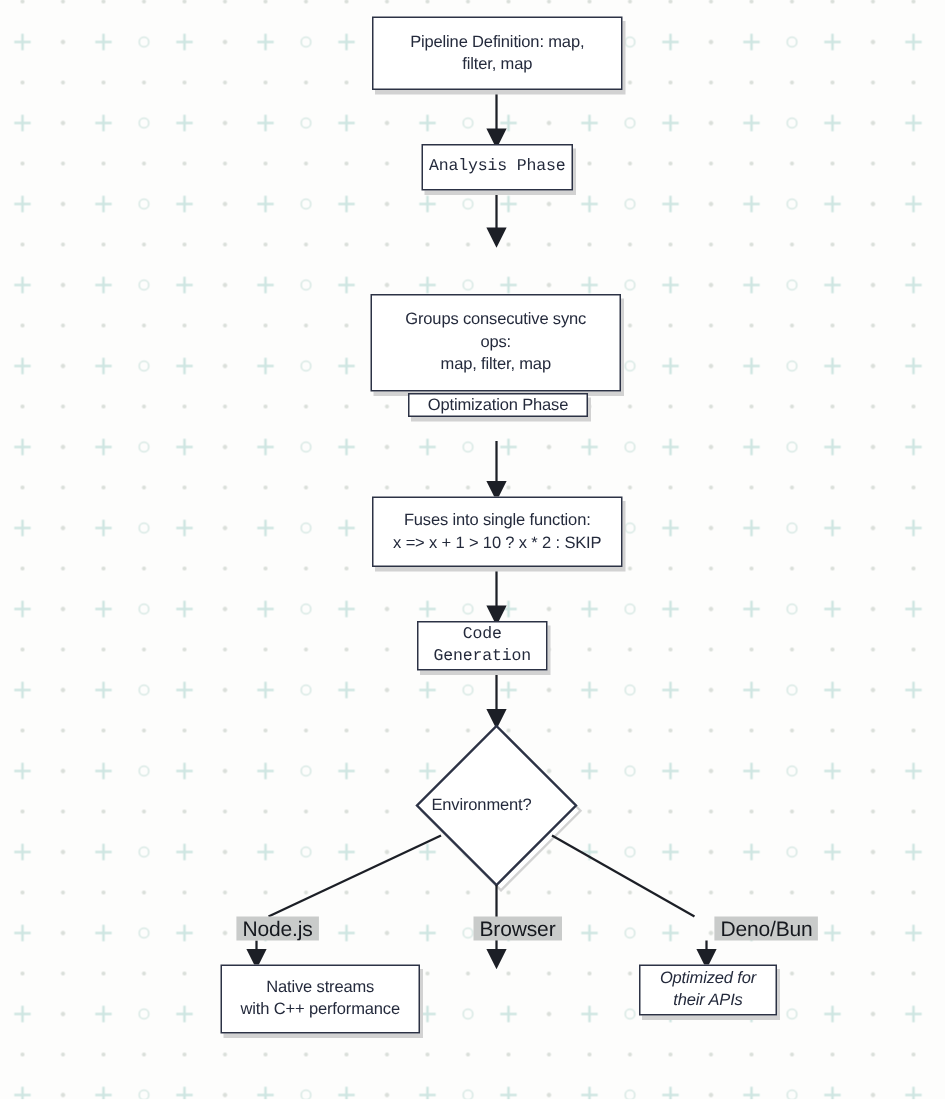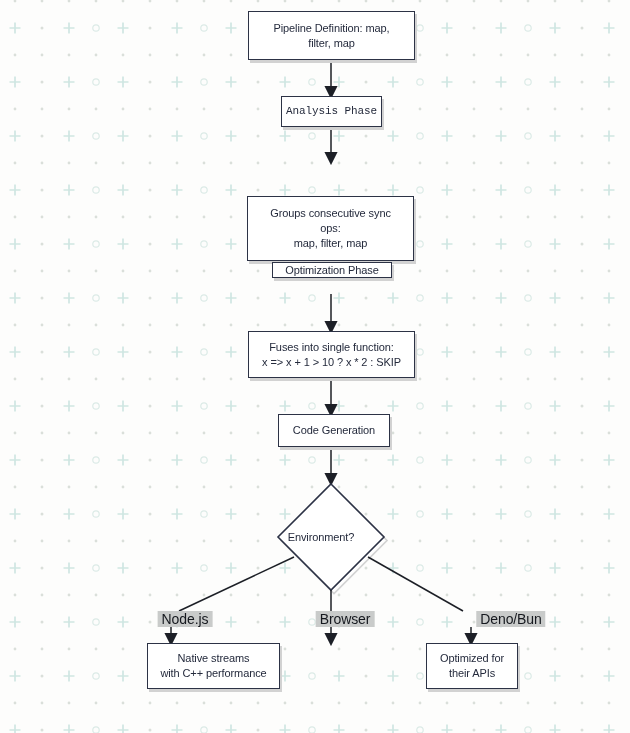--- a/index.html
+++ b/index.html
@@ -139,28 +139,28 @@
 
   <div class="node" style="left:247px; top:162px; width:167px; height:65px;margin-top:34px;">Groups consecutive sync
 ops:
 map, filter, map</div>
 
   <div class="node" style="left:272px; top:262px; width:120px; height:16px;">Optimization Phase</div>
 
   <div class="node" style="left:248px; top:331px; width:167px; height:47px;">Fuses into single function:
 x =&gt; x + 1 &gt; 10 ? x * 2 : SKIP</div>
 
-  <div class="node" style="left:278px; top:414px; width:112px; height:33px;">Code Generation</div>
+  <div class="node" style="left:278px; top:414px; width:87px; height:33px;font-family:Liberation Mono, monospace;">Code Generation</div>
 
   <div class="node node--plain" style="left:281px; top:527px; width:80px; height:20px;">Environment?</div>
 
   <div class="edge-label" style="left:171px; top:611px;">Node.js</div>
   <div class="edge-label" style="left:331px; top:611px;">Browser</div>
   <div class="edge-label" style="left:497px; top:611px;">Deno/Bun</div>
 
   <div class="node" style="left:105px; top:643px; width:133px; height:46px;margin-left:42px;">Native streams
 with C++ performance</div>
 
 
-  <div class="node" style="left:426px; top:643px; width:92px; height:46px;">Optimized for
+  <div class="node" style="left:426px; top:643px; width:92px; height:34px;font-style:italic;">Optimized for
 their APIs</div>
 
 </div>
 
 </body></html>

